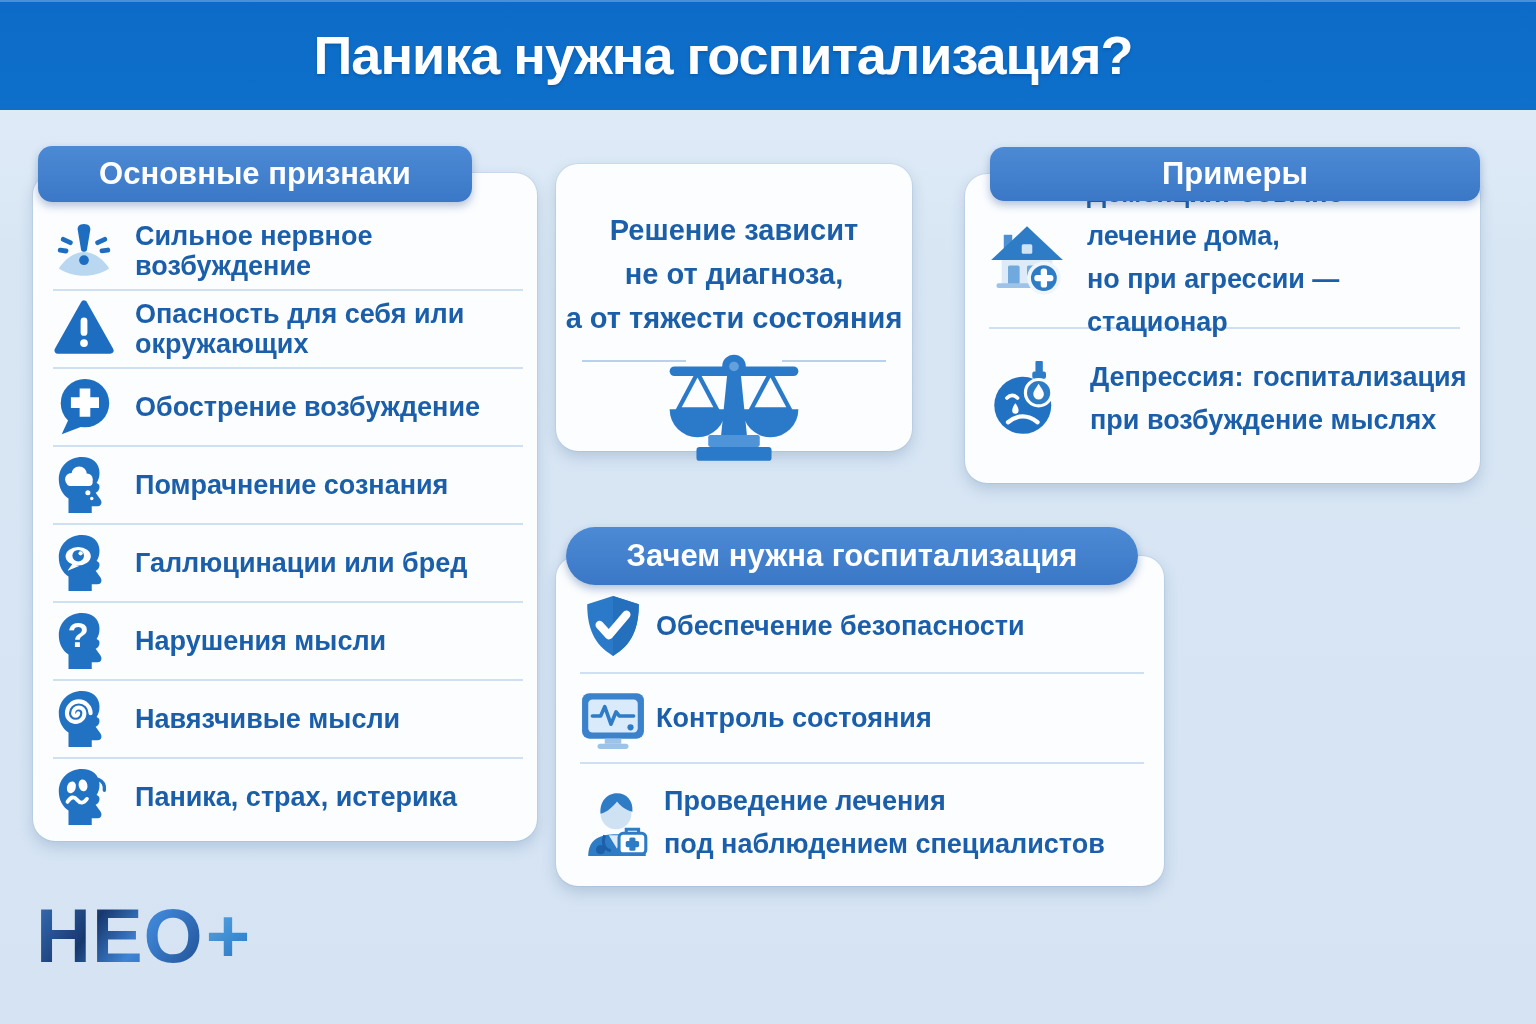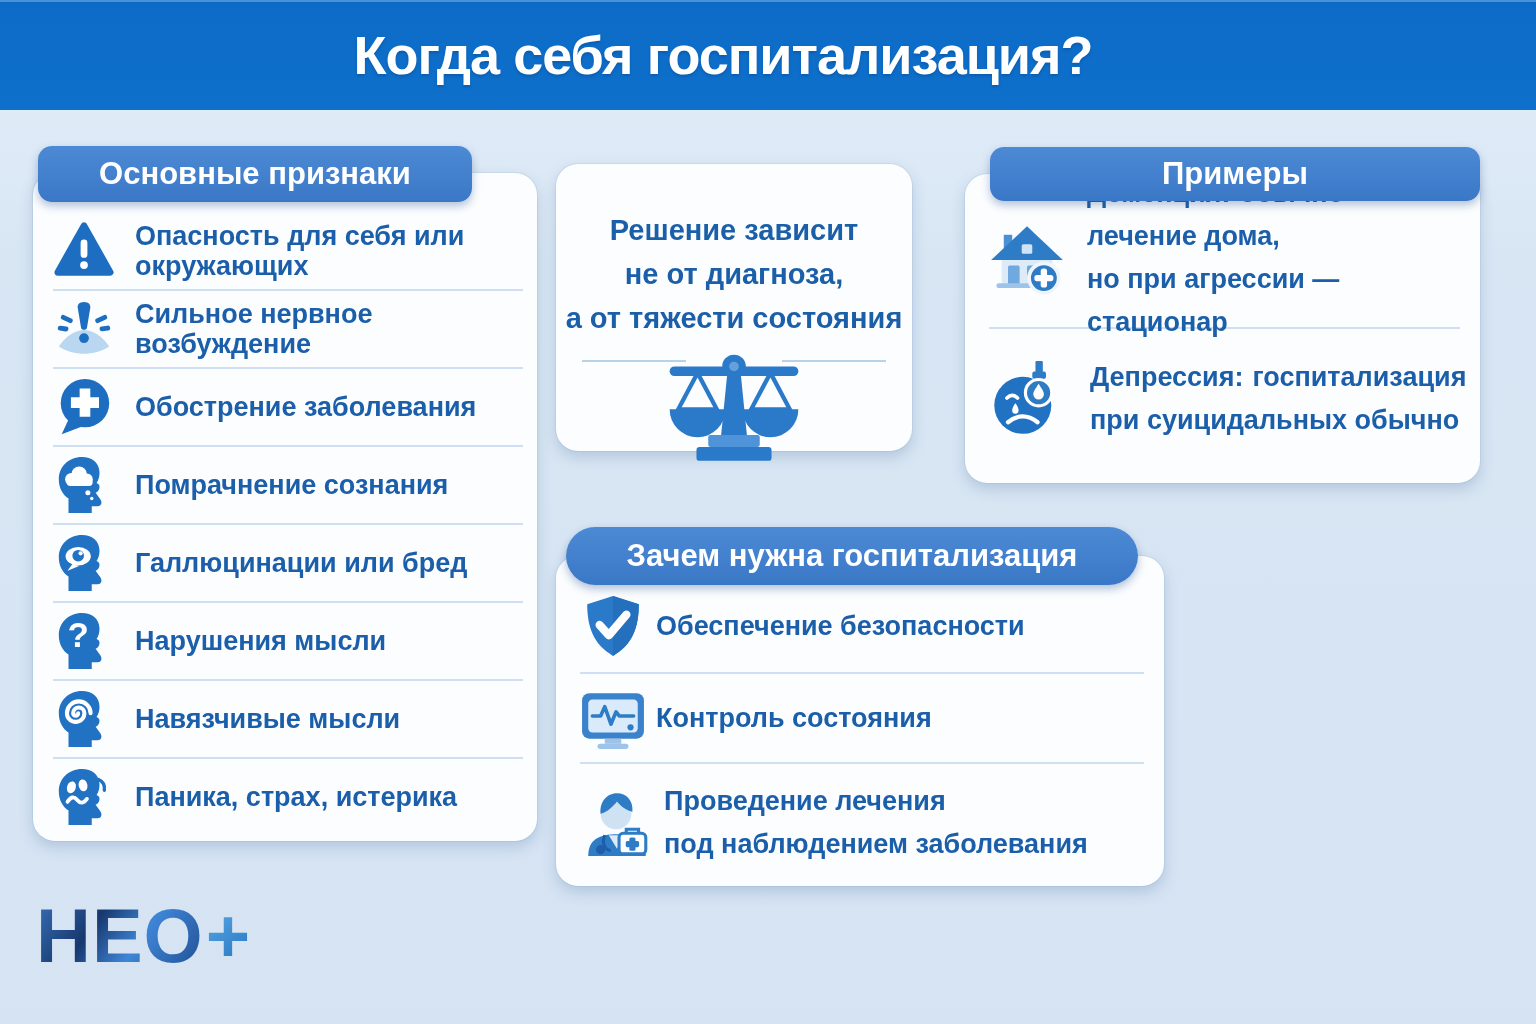--- a/index.html
+++ b/index.html
@@ -84,60 +84,60 @@
     -webkit-background-clip:text; background-clip:text; color:transparent;
     margin-left:2px;
   }
 </style>
 </head>
 <body>
 
 <div class="canvas">
 
   <div class="banner">
-    <h1>Когда себя госпитализация?</h1>
+    <h1>Паника нужна госпитализация?</h1>
   </div>
 
   <div class="pill signs-pill">
     <span>Основные признаки</span>
   </div>
   <div class="card signs-card">
     <div class="signs-list">
-
-      <div class="sign-row">
-        <svg class="ico" viewBox="0 0 64 64">
-          <path d="M32 6 L59 54 L5 54 Z" fill="#1d6ec0" stroke="#1d6ec0" stroke-width="7" stroke-linejoin="round"></path>
-          <rect x="28.5" y="20" width="7" height="19" rx="3.5" fill="#fff"></rect>
-          <circle cx="32" cy="46.5" r="4" fill="#fff"></circle>
-        </svg>
-        <span class="lbl blue-text">Опасность для себя или окружающих</span>
-      </div>
 
       <div class="sign-row">
         <svg class="ico" viewBox="0 0 64 64">
           <path d="M6 50 C14 38 24 33 32 33 C40 33 50 38 58 50 C42 60 22 60 6 50 Z" fill="#b9d7f0"></path>
           <path d="M32 4 C27 4 25 7 25.5 10 L29 31 C29.3 33.5 34.7 33.5 35 31 L38.5 10 C39 7 37 4 32 4 Z" fill="#1d6ec0"></path>
           <circle cx="32" cy="41.5" r="5" fill="#1d6ec0"></circle>
           <g fill="#1d6ec0">
             <rect x="8" y="19" width="13" height="5" rx="2.5" transform="rotate(25 14 21)"></rect>
             <rect x="5" y="29" width="11" height="5" rx="2.5" transform="rotate(8 10 31)"></rect>
             <rect x="43" y="19" width="13" height="5" rx="2.5" transform="rotate(-25 50 21)"></rect>
             <rect x="48" y="29" width="11" height="5" rx="2.5" transform="rotate(-8 53 31)"></rect>
           </g>
         </svg>
         <span class="lbl blue-text">Сильное нервное возбуждение</span>
       </div>
 
       <div class="sign-row">
         <svg class="ico" viewBox="0 0 64 64">
+          <path d="M32 6 L59 54 L5 54 Z" fill="#1d6ec0" stroke="#1d6ec0" stroke-width="7" stroke-linejoin="round"></path>
+          <rect x="28.5" y="20" width="7" height="19" rx="3.5" fill="#fff"></rect>
+          <circle cx="32" cy="46.5" r="4" fill="#fff"></circle>
+        </svg>
+        <span class="lbl blue-text">Опасность для себя или окружающих</span>
+      </div>
+
+      <div class="sign-row">
+        <svg class="ico" viewBox="0 0 64 64">
           <circle cx="33" cy="28" r="25" fill="#1d6ec0"></circle>
           <path d="M16 45 L9 60 L30 52 Z" fill="#1d6ec0"></path>
           <path d="M27.5 13 h11 v9 h9 v11 h-9 v9 h-11 v-9 h-9 v-11 h9 Z" fill="#fff"></path>
         </svg>
-        <span class="lbl blue-text">Обострение заболевания</span>
+        <span class="lbl blue-text">Обострение возбуждение</span>
       </div>
 
       <div class="sign-row">
         <svg class="ico" viewBox="0 0 64 64">
           <path d="M30 3 C16 3 6 13 6 26 C6 35 10 42 16 46 L16 61 L40 61 L40 54 L46 54 C50 54 51 50 49 47 L44 40 C46 39 48 37 48 34 C48 32 47 31 45 30 C47 27 48 23 48 19 C48 9 40 3 30 3 Z" fill="#2272c3"></path>
           <g fill="#fff">
             <circle cx="19" cy="26" r="6.5"></circle>
             <circle cx="27" cy="21" r="8"></circle>
             <circle cx="35" cy="26" r="6"></circle>
             <rect x="14" y="25" width="27" height="8" rx="4"></rect>
@@ -244,21 +244,21 @@
           <path d="M17 35 q5 -5 10 0" stroke="#fff" stroke-width="3.5" fill="none" stroke-linecap="round"></path>
           <path d="M22 47 c0 -3.5 3 -7 3 -7 c0 0 3 3.5 3 7 a3 3 0 1 1 -6 0" fill="#fff"></path>
           <path d="M18 58 Q32 47 46 58" stroke="#fff" stroke-width="4" fill="none" stroke-linecap="round"></path>
           <rect x="44" y="0" width="7" height="11" rx="1" fill="#2f7cc6"></rect>
           <rect x="41" y="10" width="13" height="7" rx="2" fill="#2f7cc6"></rect>
           <circle cx="47" cy="30" r="12.5" fill="#2f7cc6" stroke="#fff" stroke-width="3"></circle>
           <path d="M47 21.5 c3 5 5 7 5 10 a5 5 0 1 1 -10 0 c0 -3 2 -5 5 -10 Z" fill="#fff"></path>
         </svg>
         <div class="ex-text">
           <div><b>Депрессия:</b><span class="rest">госпитализация</span></div>
-          <div class="rest" style="margin-left:0">при суицидальных обычно</div>
+          <div class="rest" style="margin-left:0">при возбуждение мыслях</div>
         </div>
       </div>
 
     </div>
   </div>
 
   <div class="pill purpose-pill">
     <span>Зачем нужна госпитализация</span>
   </div>
   <div class="card purpose-card">
@@ -293,21 +293,21 @@
           <path d="M20 27 C19 13 28 7 36 7 C45 7 52 14 51 25 C44 23 39 19 36 15 C32 20 27 25 20 27 Z" fill="#2f7cc6"></path>
           <path d="M24 48 C21 56 24 62 30 63" stroke="#1d5fa9" stroke-width="3" fill="none"></path>
           <circle cx="20" cy="62" r="4.5" fill="#1d5fa9"></circle>
           <rect x="38" y="46" width="26" height="20" rx="4" fill="#fff" stroke="#2f7cc6" stroke-width="3"></rect>
           <path d="M45 46 v-4 h12 v4" stroke="#2f7cc6" stroke-width="3" fill="none"></path>
           <rect x="48" y="50" width="6" height="13" rx="1.5" fill="#2f7cc6"></rect>
           <rect x="44.5" y="53.5" width="13" height="6" rx="1.5" fill="#2f7cc6"></rect>
         </svg>
         <div>
           <div class="pu-lbl blue-text">Проведение лечения</div>
-          <div class="pu-lbl blue-text">под наблюдением заболевания</div>
+          <div class="pu-lbl blue-text">под наблюдением специалистов</div>
         </div>
       </div>
 
     </div>
   </div>
 
   <div class="logo">
     <span class="neo">НЕО</span><span class="plus">+</span>
   </div>
 

